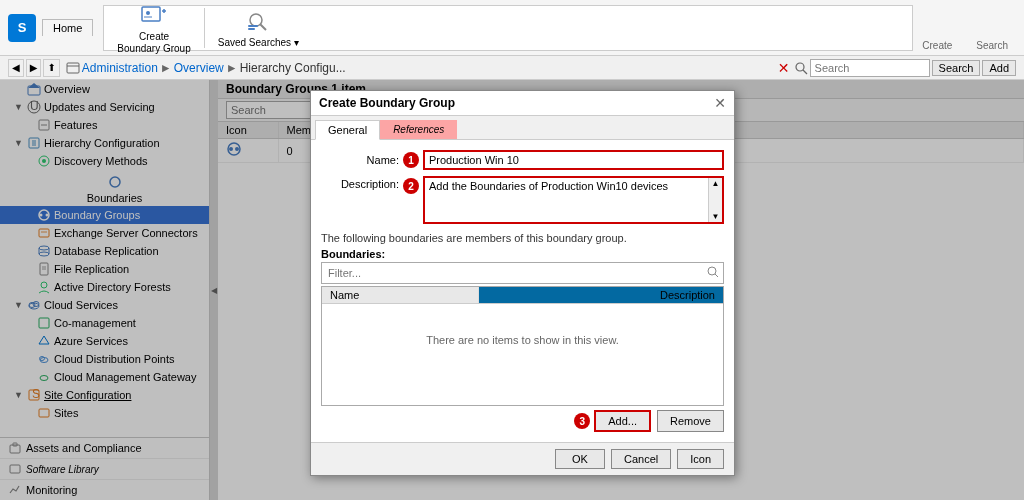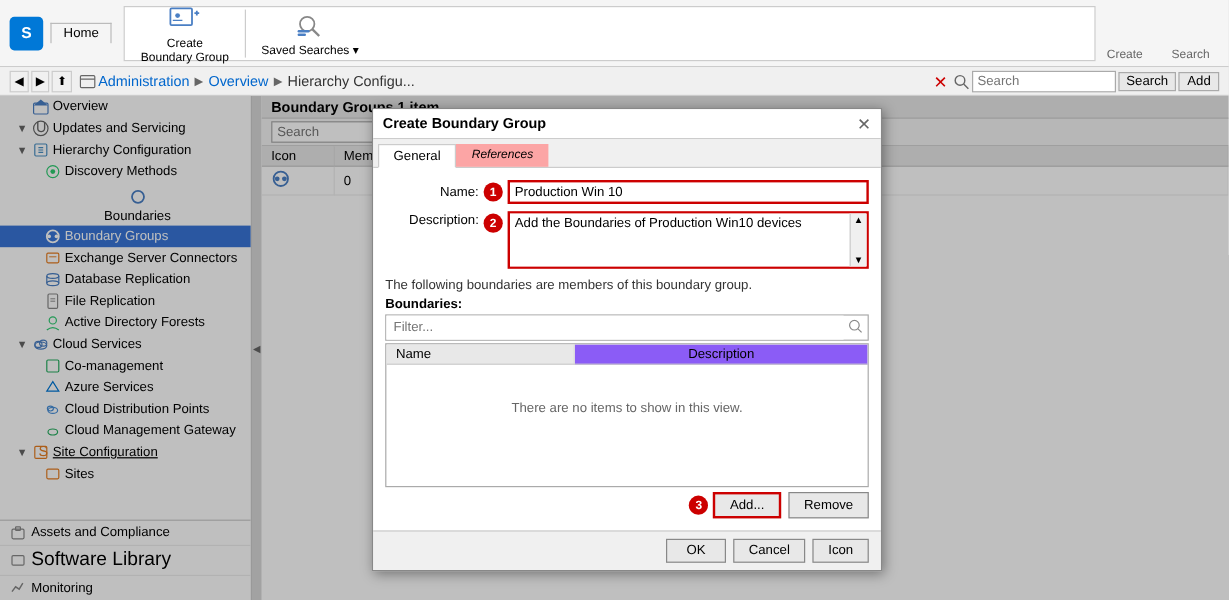--- a/index.html
+++ b/index.html
@@ -89,20 +89,28 @@
 
     <div style="display:flex;align-items:center;gap:3px;padding:2px 4px;cursor:pointer;padding-left:14px;">
       <span style="width:10px;font-size:9px;color:#666;">▼</span>
       <svg width="14" height="14">
           <circle cx="7" cy="7" r="6" fill="none" stroke="#666" stroke-width="1"></circle>
           <text x="3" y="10" font-size="7" fill="#666">U</text>
         </svg>
       <span style="font-size:11px;">Updates and Servicing</span>
     </div>
 
+    <div style="display:flex;align-items:center;gap:3px;padding:2px 4px;cursor:pointer;padding-left:24px;">
+      <span style="width:10px;"></span>
+      <svg width="14" height="14">
+          <rect x="2" y="2" width="10" height="10" rx="1" fill="none" stroke="#888" stroke-width="1"></rect>
+          <line x1="4" y1="7" x2="10" y2="7" stroke="#888" stroke-width="1"></line>
+        </svg>
+      <span style="font-size:11px;">Features</span>
+    </div>
 
     <div style="display:flex;align-items:center;gap:3px;padding:2px 4px;cursor:pointer;padding-left:14px;">
       <span style="width:10px;font-size:9px;color:#666;">▼</span>
       <svg width="14" height="14">
           <rect x="2" y="2" width="10" height="10" rx="1" fill="none" stroke="#4a90c4" stroke-width="1"></rect>
           <line x1="5" y1="5" x2="9" y2="5" stroke="#4a90c4" stroke-width="1"></line>
           <line x1="5" y1="7" x2="9" y2="7" stroke="#4a90c4" stroke-width="1"></line>
           <line x1="5" y1="9" x2="9" y2="9" stroke="#4a90c4" stroke-width="1"></line>
         </svg>
       <span style="font-size:11px;">Hierarchy Configuration</span>
@@ -242,21 +250,21 @@
         <svg width="14" height="14">
             <rect x="2" y="4" width="10" height="8" rx="1" fill="none" stroke="#888" stroke-width="1"></rect>
             <rect x="5" y="2" width="4" height="3" rx="0.5" fill="none" stroke="#888" stroke-width="1"></rect>
           </svg>
         <span style="font-size:11px;">Assets and Compliance</span>
       </div>
       <div style="display:flex;align-items:center;gap:4px;padding:3px 8px;cursor:pointer;border-bottom:1px solid #eee;">
         <svg width="14" height="14">
             <rect x="2" y="3" width="10" height="8" rx="1" fill="none" stroke="#888" stroke-width="1"></rect>
           </svg>
-        <span style="font-size:16px;">Software Library</span>
+        <span style="font-size:10px;font-style:italic;">Software Library</span>
       </div>
       <div style="display:flex;align-items:center;gap:4px;padding:3px 8px;cursor:pointer;">
         <svg width="14" height="14">
             <polyline points="2,10 5,6 8,8 11,3" fill="none" stroke="#888" stroke-width="1.2"></polyline>
           </svg>
         <span style="font-size:11px;">Monitoring</span>
       </div>
     </div>
   </div>
 
@@ -336,21 +344,21 @@
                 <line x1="8" y1="8" x2="11" y2="11" stroke="#888" stroke-width="1"></line>
               </svg>
           </span>
         </div>
 
         <div style="border:1px solid #aaa;background:#fff;height:120px;overflow:hidden;">
           <table style="width:100%;border-collapse:collapse;">
             <thead>
               <tr>
                 <th style="background:#e8e8e8;border-bottom:1px solid #ccc;border-right:1px solid #ddd;padding:2px 8px;font-size:11px;font-weight:normal;text-align:left;">Name</th>
-                <th style="background:#8b5cf6;border-bottom:1px solid #ccc;padding:2px 8px;font-size:11px;font-weight:normal;text-align:center;">Description</th>
+                <th style="background:#0369a1;border-bottom:1px solid #ccc;padding:2px 8px;font-size:11px;font-weight:normal;text-align:right;">Description</th>
               </tr>
             </thead>
             <tbody>
               <tr>
                 <td colspan="2" style="padding:30px 8px;font-size:11px;color:#666;text-align:center;">There are no items to show in this view.</td>
               </tr>
             </tbody>
           </table>
         </div>
 

